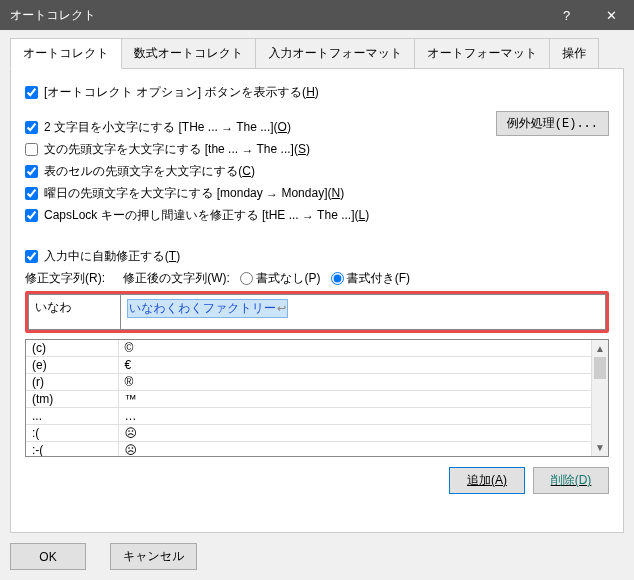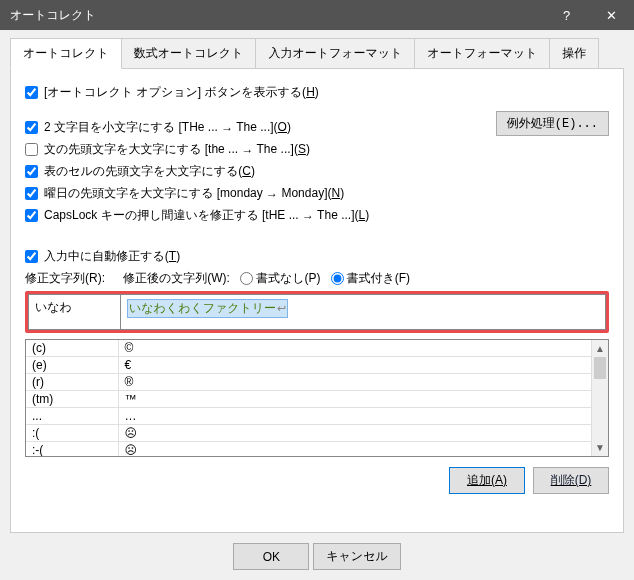--- a/index.html
+++ b/index.html
@@ -16,36 +16,36 @@
 .cb-line input[type=checkbox] { margin-right: 6px; width: 13px; height: 13px; }
 .cb-line label span.ul { text-decoration: underline; }
 .btn-exc { position: absolute; right: 14px; top: 42px; padding: 3px 10px; border: 1px solid #aaa; background: #e1e1e1; font-family: Liberation Mono, monospace; }
 .small-row { margin: 4px 0; display: flex; align-items: flex-end; gap: 6px; }
 .radio { display: inline-flex; align-items: center; gap: 3px; margin-left: 4px; }
 .radio input { margin: 0; }
 .highlight-frame { border: 3px solid #e84b4d; border-radius: 2px; margin-top: 0px; }
 .input-row { display: flex; border: 1px solid #888; background: #fff; height: 36px; }
 .input-col1 { width: 92px; border-right: 1px solid #888; padding: 4px 6px; }
 .input-col2 { flex: 1; padding: 4px 6px; position: relative; }
-.input-col2 .sel { background: #cce4f7; border: 1px solid #7eb4ea; display: inline-block; color: #4d7c0f; padding: 0 1px; }
+.input-col2 .sel { background: #cce4f7; border: 1px solid #7eb4ea; display: inline-block; color: #1d4ed8; padding: 0 1px; }
 .dash-caret::after { content: "↩"; color: #888; font-size: 11px; margin-left: 1px; }
 .list-wrap { margin-top: 6px; border: 1px solid #888; height: 118px; display: flex; }
 .list-tbl { flex: 1; overflow: hidden; }
 .list-tbl table { width: 100%; border-collapse: collapse; }
 .list-tbl td { border-bottom: 1px solid #e0e0e0; padding: 1px 6px; height: 16px; font-size: 12px; }
 .list-tbl td:first-child { width: 92px; border-right: 1px solid #e0e0e0; }
 .scrollbar { width: 17px; background: #f0f0f0; border-left: 1px solid #ddd; display: flex; flex-direction: column; }
 .sb-btn { height: 17px; background: #f0f0f0; display: flex; align-items: center; justify-content: center; font-size: 10px; color: #666; }
 .sb-track { flex: 1; background: #f0f0f0; position: relative; }
 .sb-thumb { position: absolute; top: 0; left: 2px; right: 2px; height: 22px; background: #cdcdcd; }
 .row-buttons { display: flex; justify-content: flex-end; gap: 8px; margin-top: 10px; text-decoration: underline; }
 .dlg-btn { min-width: 76px; padding: 4px 12px; border: 1px solid #aaa; background: #e1e1e1; text-align: center; }
 .dlg-btn.primary { border: 1px solid #0078d7; }
-.dlg-btn.disabled { color: #0f172a; }
-.footer-buttons { display: flex; justify-content: center; gap: 4px; padding-top: 10px; }
+.dlg-btn.disabled { color: #0f766e; }
+.footer-buttons { display: flex; justify-content: flex-start; gap: 24px; padding-top: 10px; }
 </style>
 </head>
 <body>
 
 <div class="titlebar">
   <div class="titlebar-title">オートコレクト</div>
   <div class="titlebar-btn">?</div>
   <div class="titlebar-btn">✕</div>
 </div>
 

